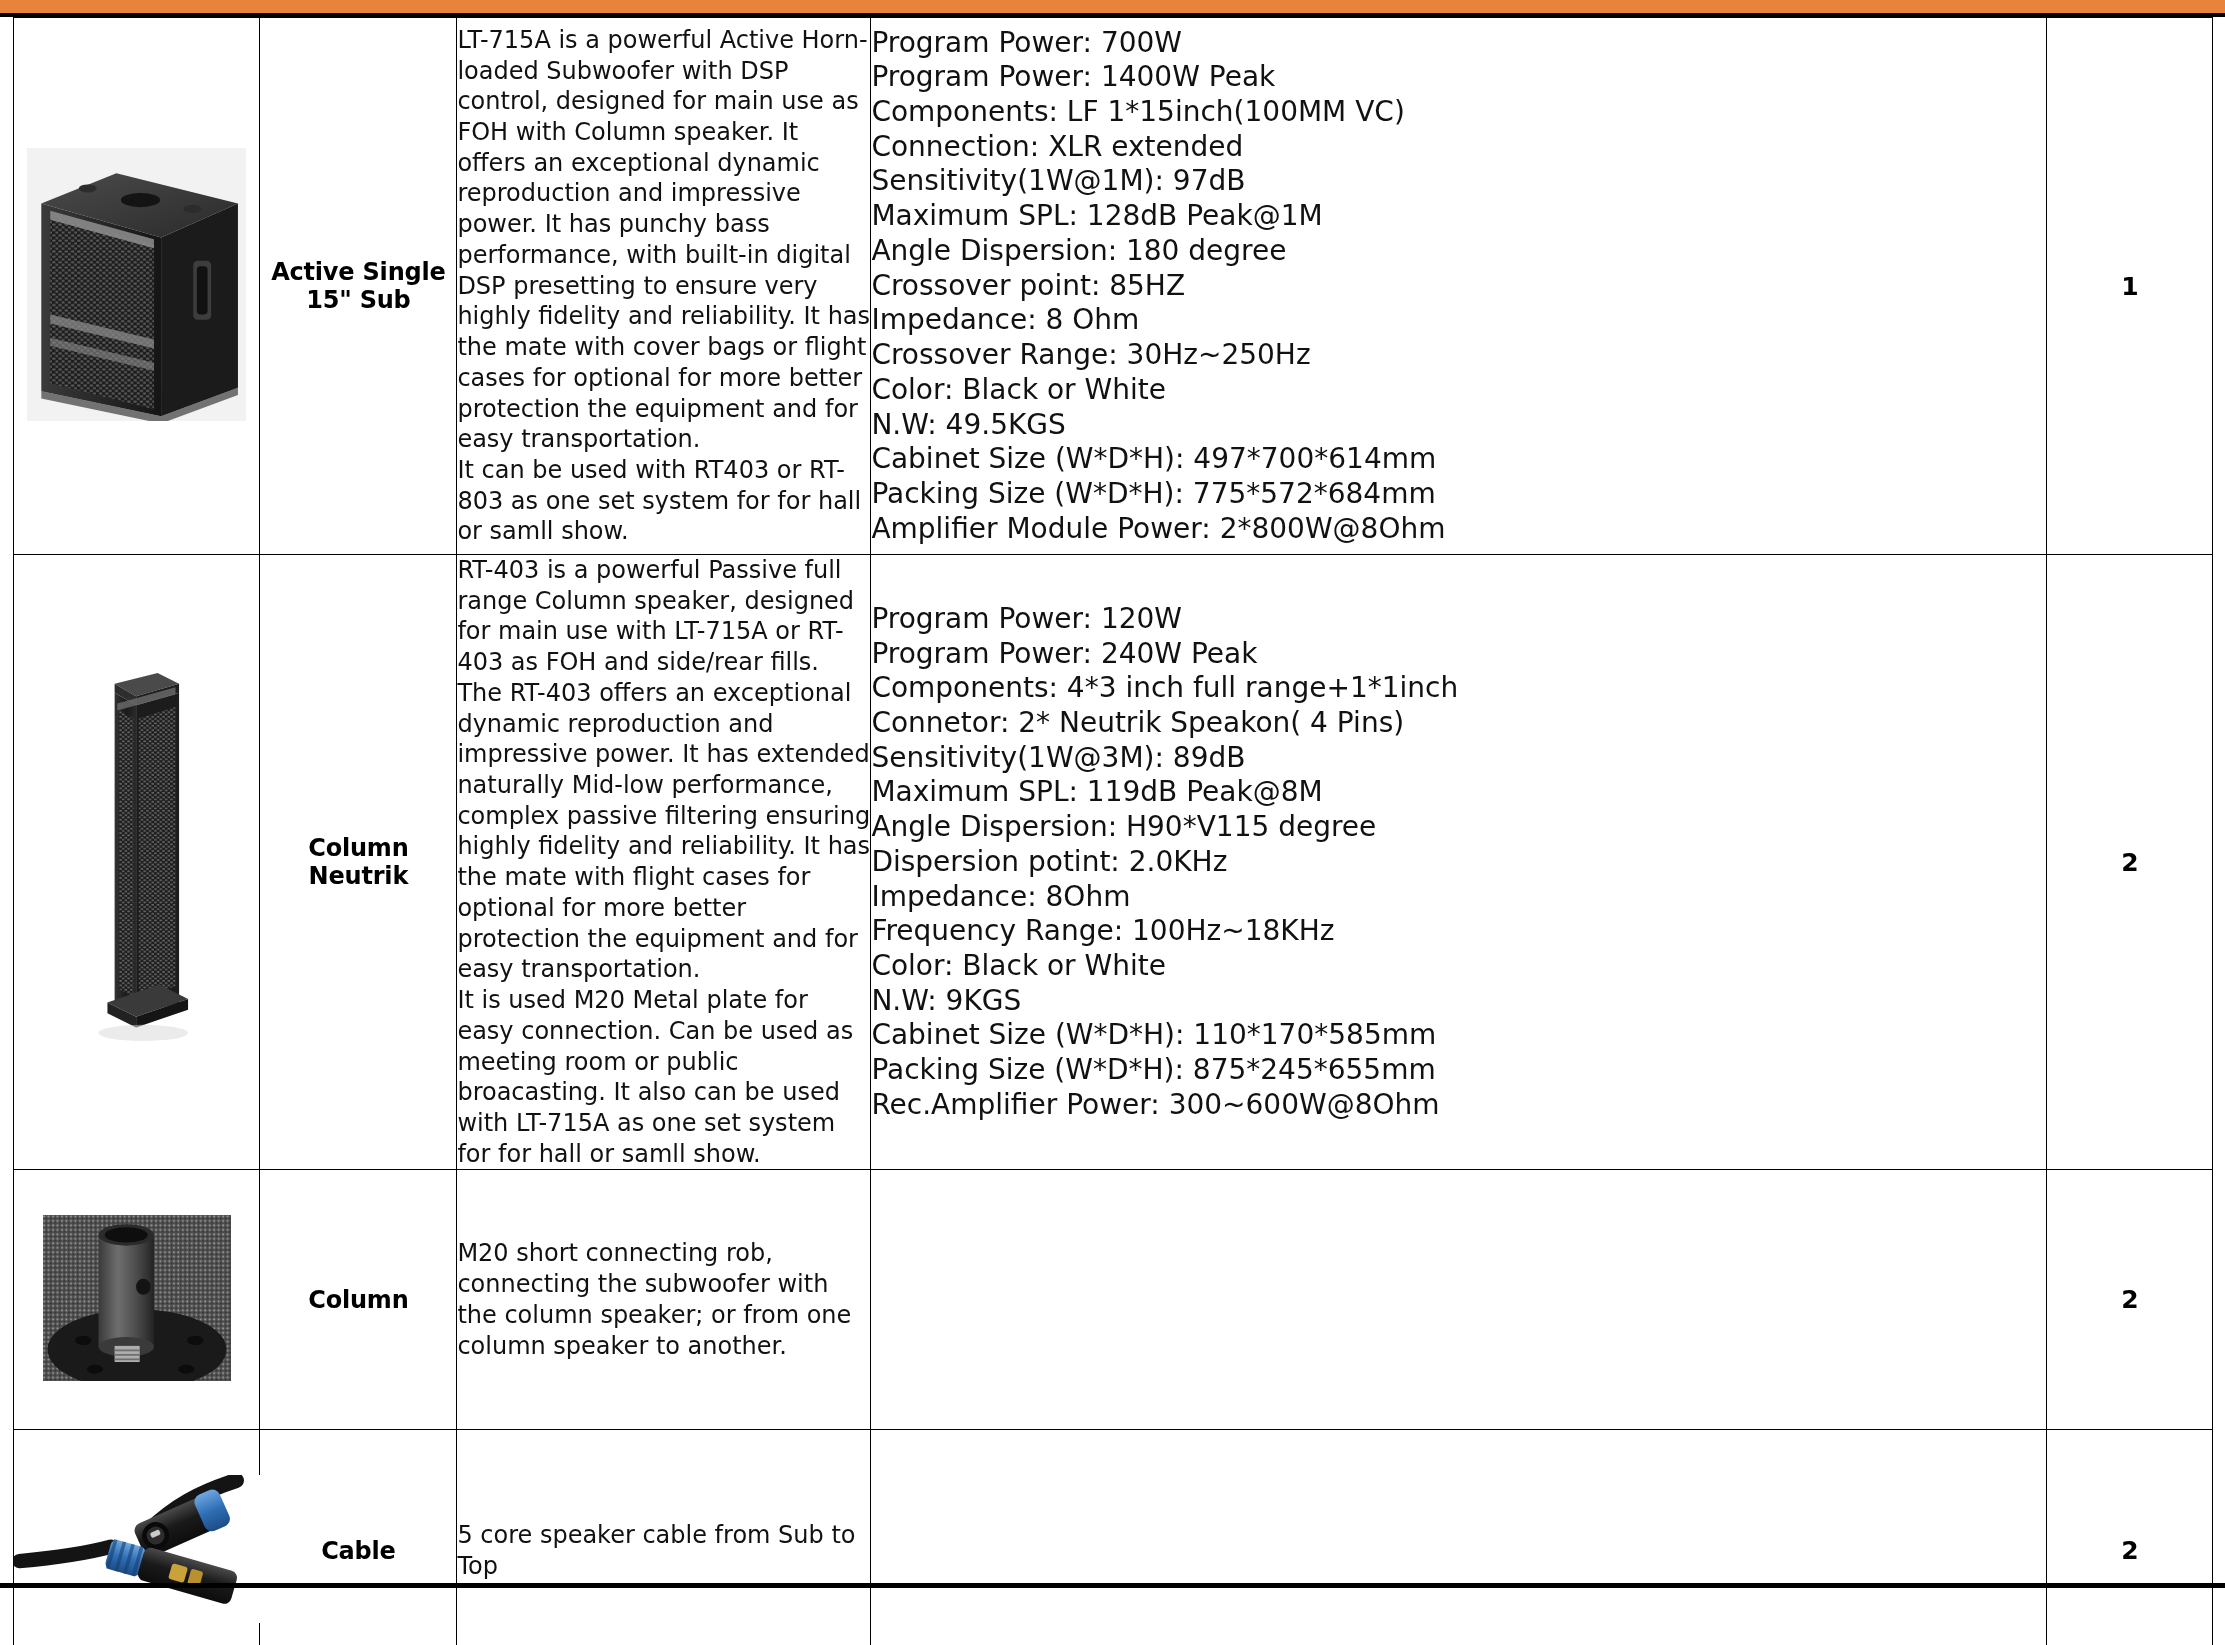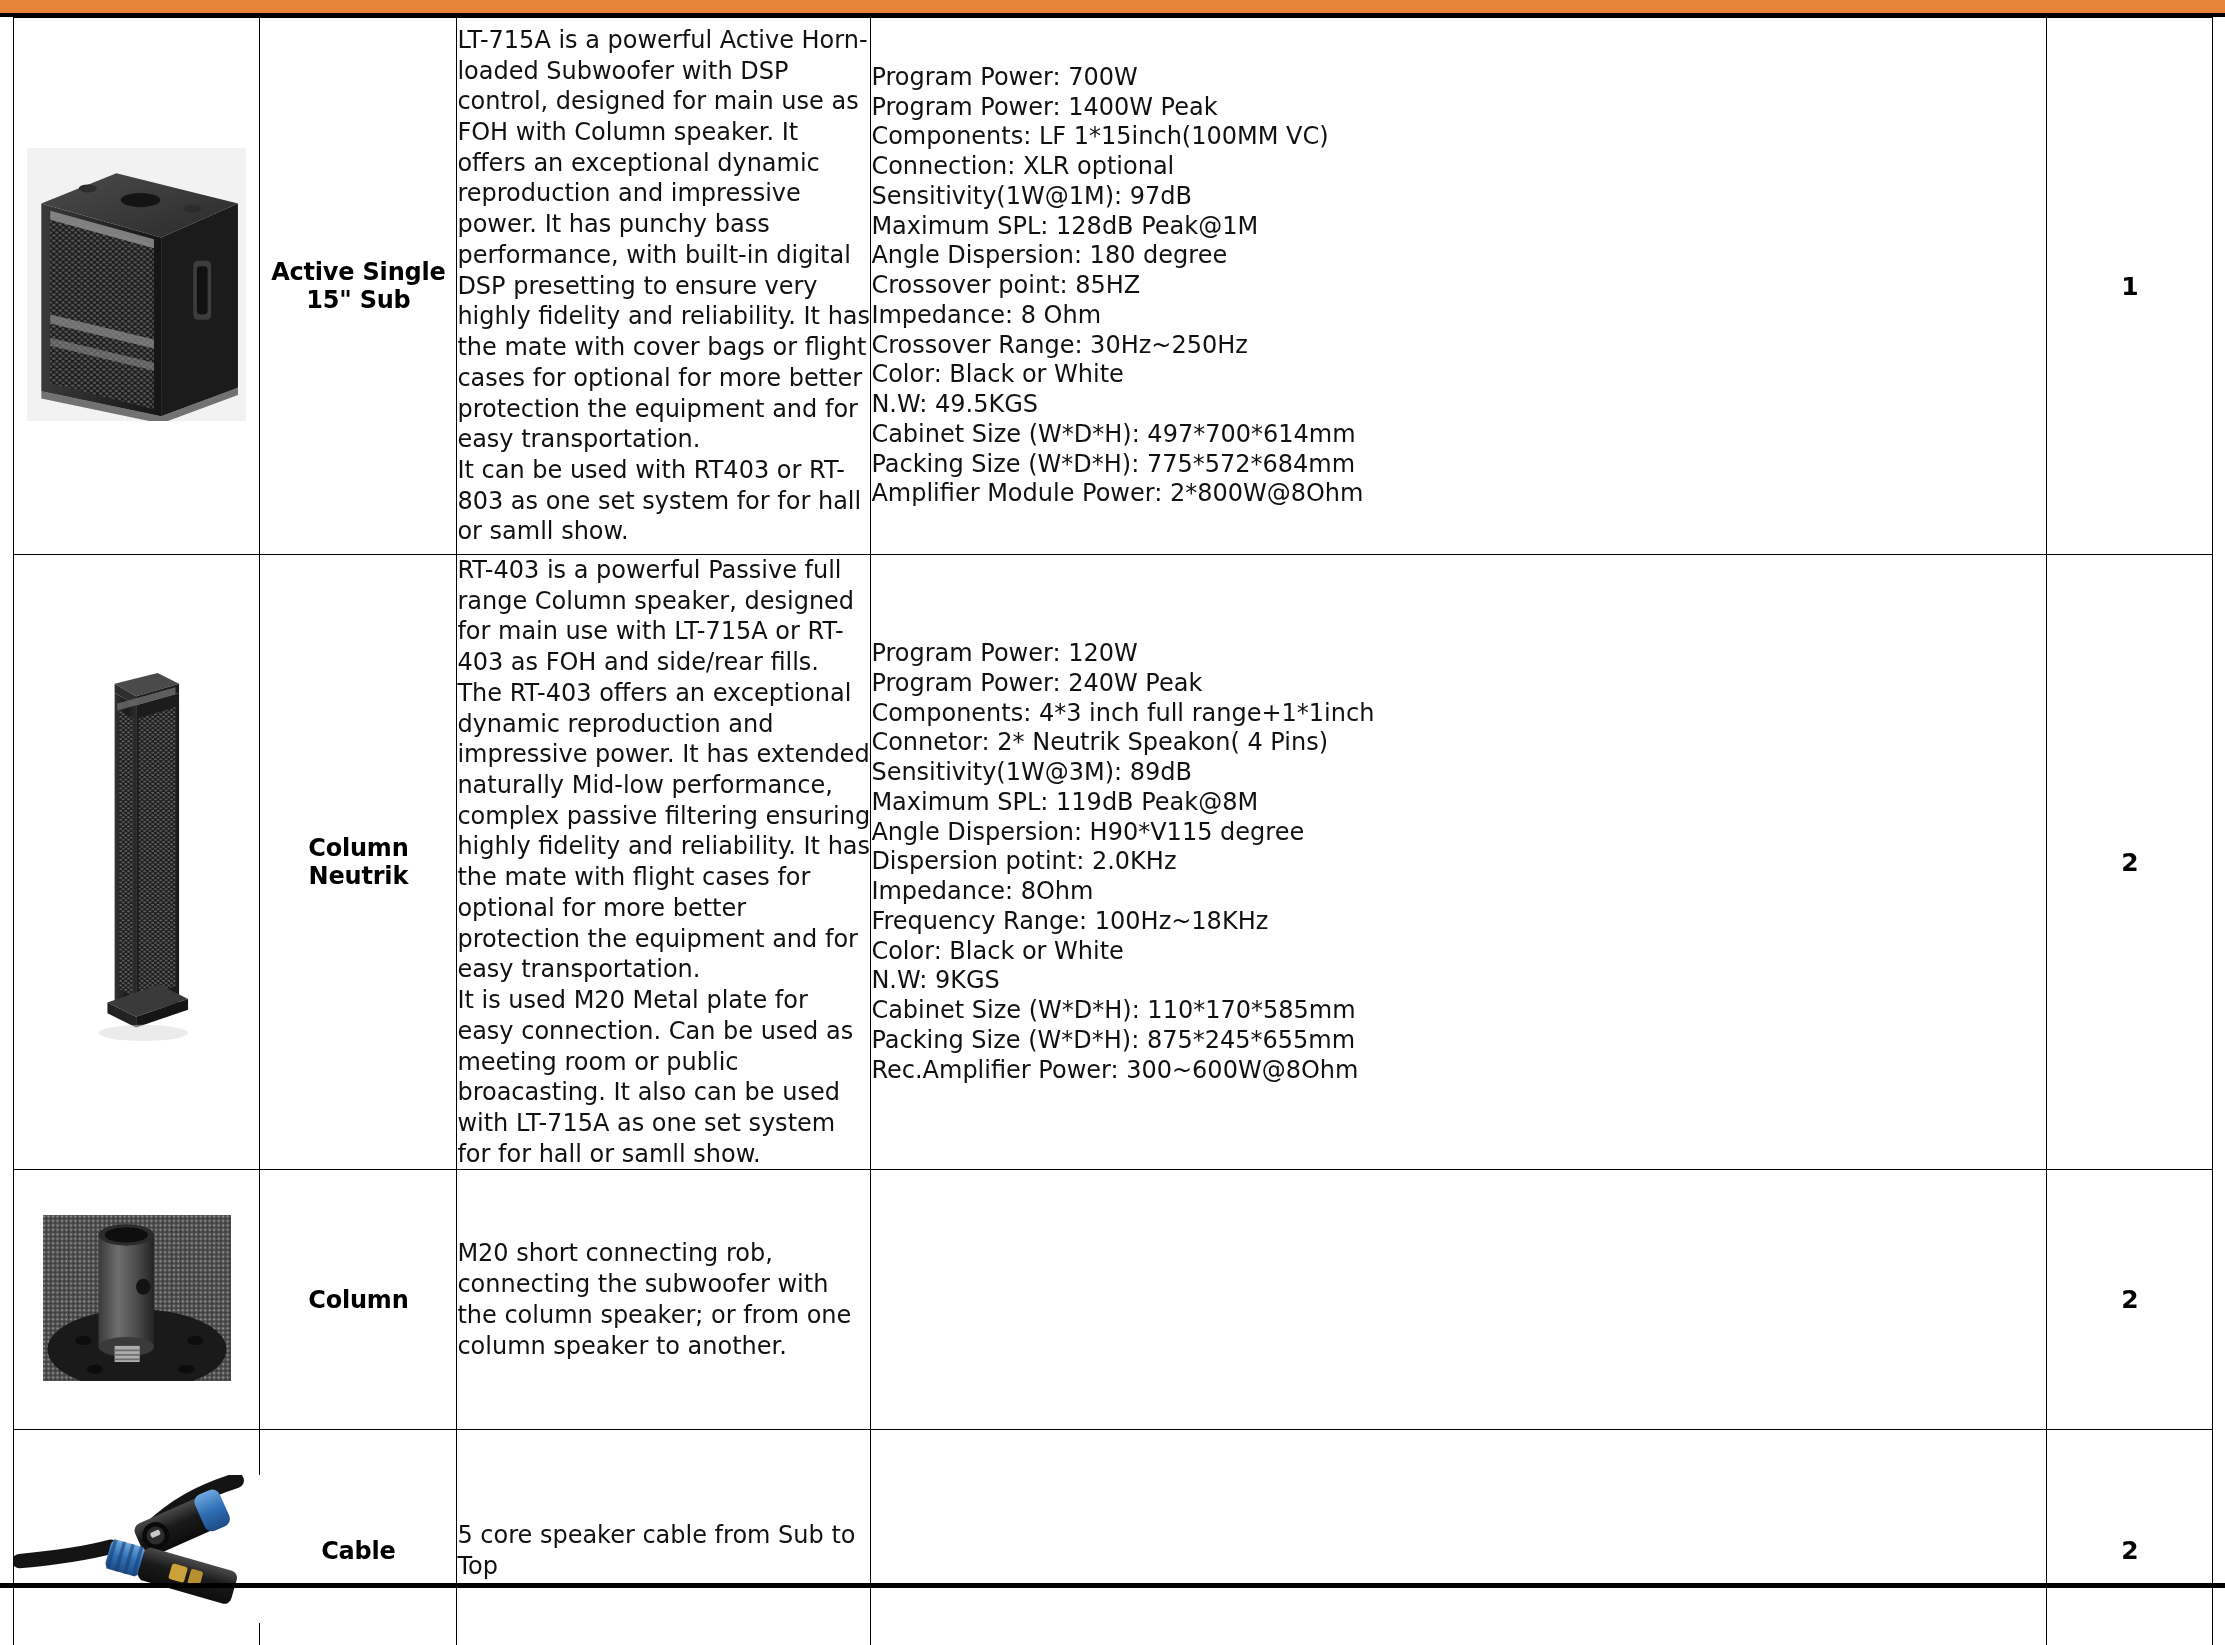--- a/index.html
+++ b/index.html
@@ -87,21 +87,21 @@
   .desc-cell {
     padding: 9px 7.2px 9px 9px;
     font-size: 24px;
     line-height: 1.28;
     color: #111;
     vertical-align: middle;
     margin-left: 8px;
   }
   .spec-cell {
     padding: 7.2px 7.2px 7.2px 10.7px;
-    font-size: 24px;
+    font-size: 28px;
     line-height: 1.24;
     color: #111;
     vertical-align: middle;
   }
   .qty-cell {
     text-align: center;
     font-weight: bold;
     font-size: 25px;
     color: #000;
   }
@@ -218,21 +218,21 @@
 
         <td class="desc-cell">
           <p class="desc-para">LT-715A is a powerful Active Horn-loaded Subwoofer with DSP control, designed for main use as FOH with Column speaker. It offers an exceptional dynamic reproduction and impressive power. It has punchy bass performance, with built-in digital DSP presetting to ensure very highly fidelity and reliability. It has the mate with cover bags or flight cases for optional for more better protection the equipment and for easy transportation.</p>
           <p class="desc-para">It can be used with RT403 or RT-803 as one set system for for hall or samll show.</p>
         </td>
 
         <td class="spec-cell">
           <span class="spec-line">Program Power: 700W</span>
           <span class="spec-line">Program Power: 1400W Peak</span>
           <span class="spec-line">Components: LF 1*15inch(100MM VC)</span>
-          <span class="spec-line">Connection: XLR optional</span>
+          <span class="spec-line">Connection: XLR extended</span>
           <span class="spec-line">Sensitivity(1W@1M): 97dB</span>
           <span class="spec-line">Maximum SPL: 128dB Peak@1M</span>
           <span class="spec-line">Angle Dispersion: 180 degree</span>
           <span class="spec-line">Crossover point: 85HZ</span>
           <span class="spec-line">Impedance: 8 Ohm</span>
           <span class="spec-line">Crossover Range: 30Hz~250Hz</span>
           <span class="spec-line">Color: Black or White</span>
           <span class="spec-line">N.W: 49.5KGS</span>
           <span class="spec-line">Cabinet Size (W*D*H): 497*700*614mm</span>
           <span class="spec-line">Packing Size (W*D*H): 775*572*684mm</span>

